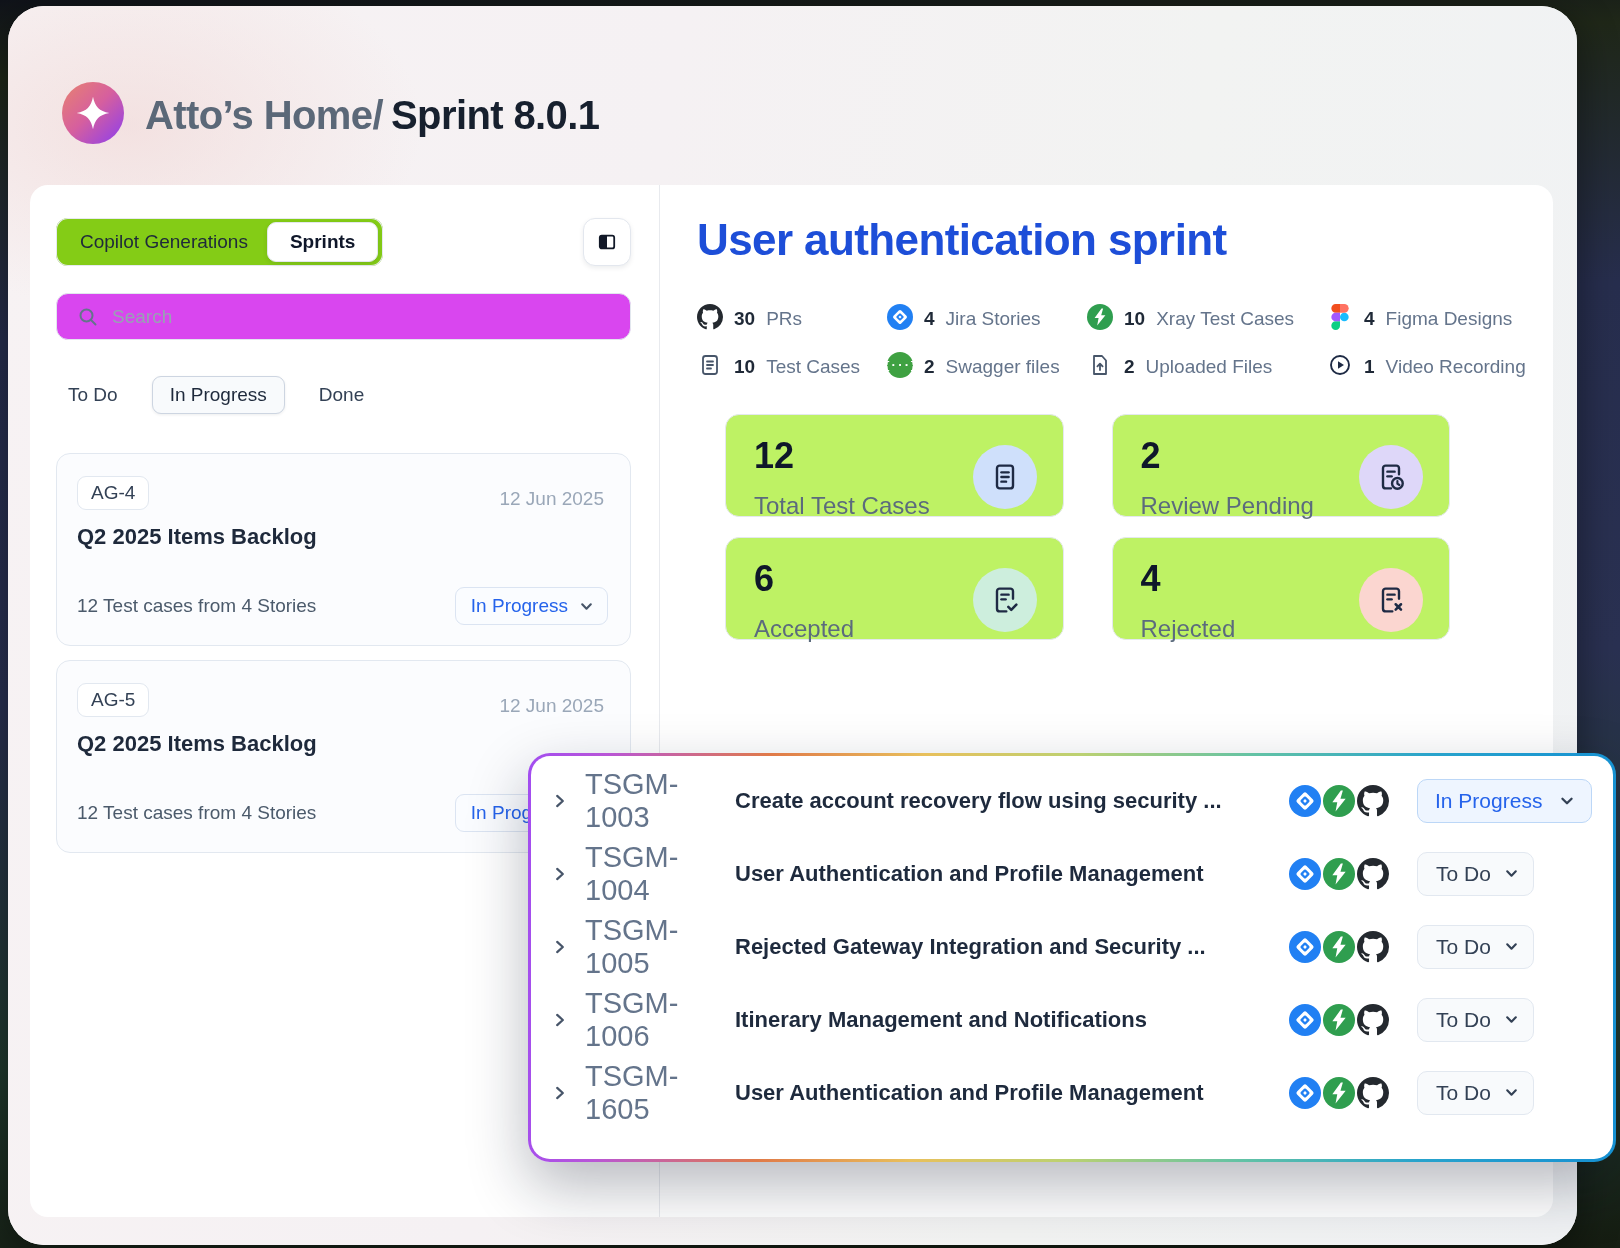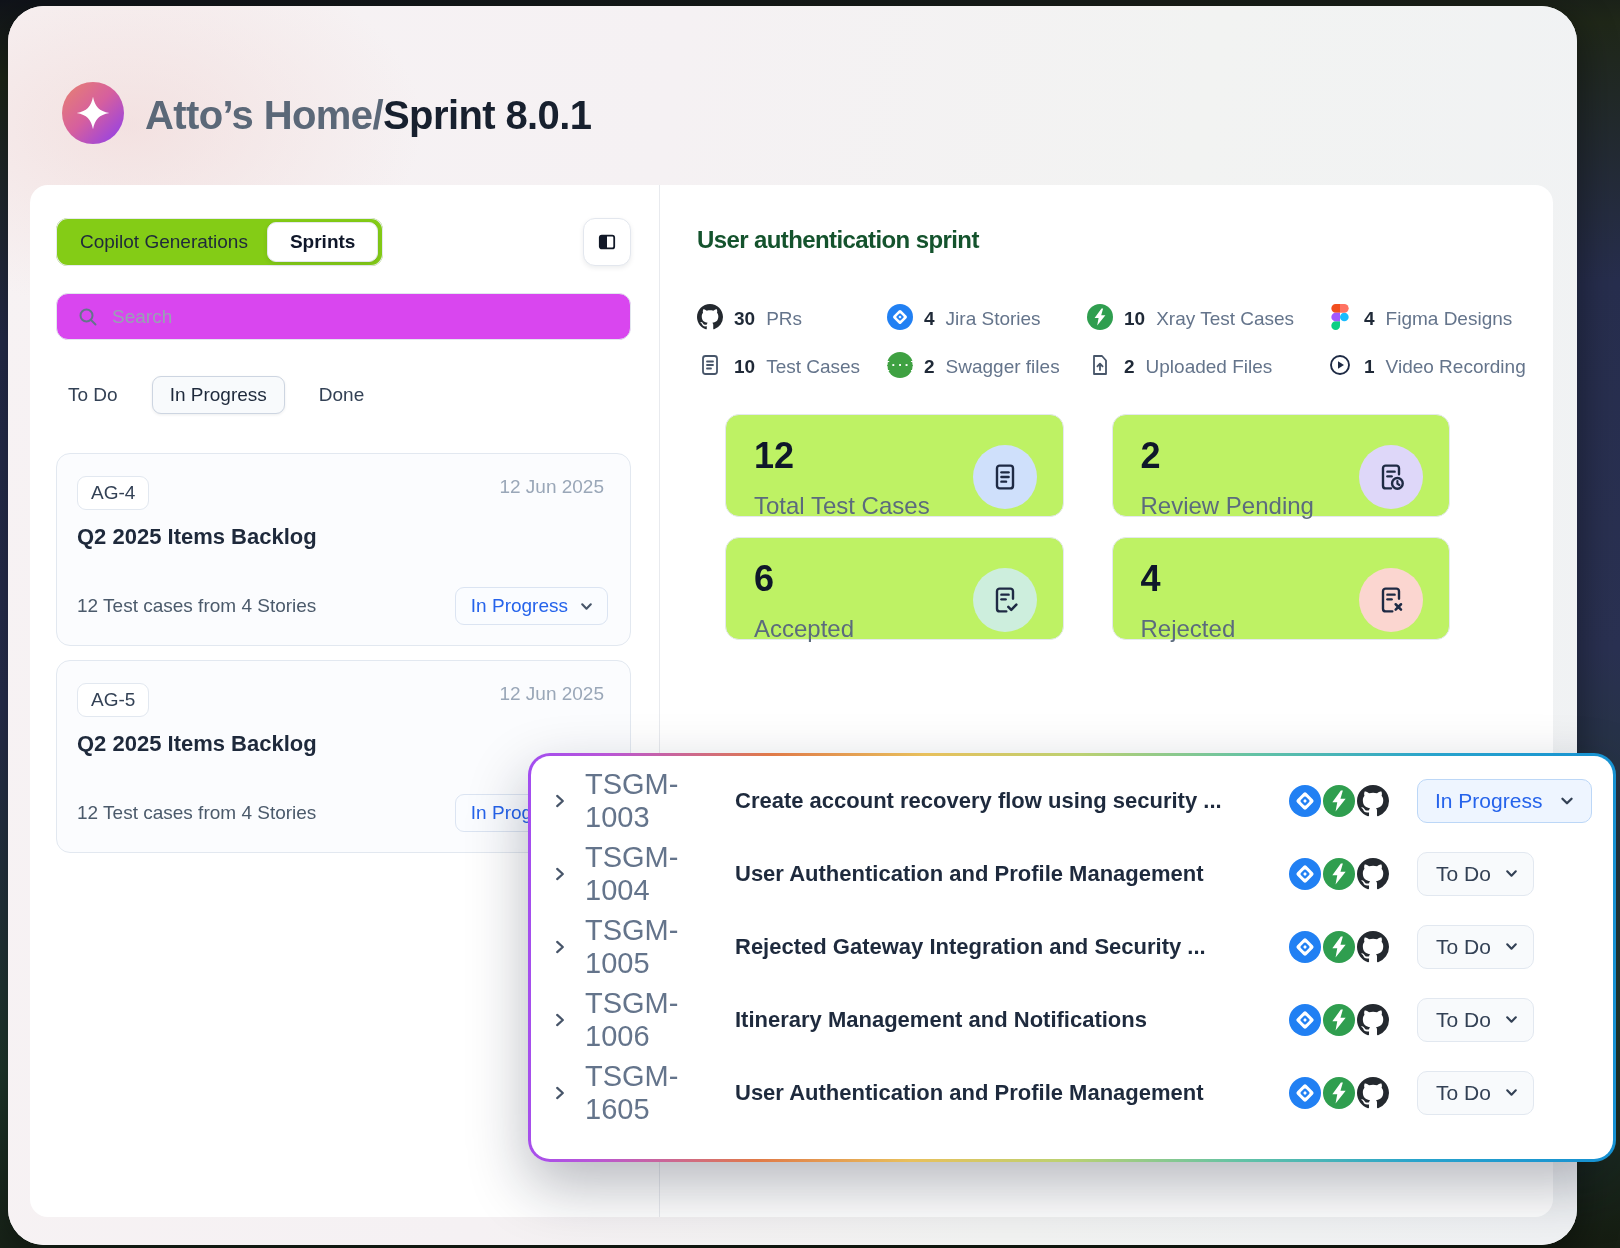--- a/index.html
+++ b/index.html
@@ -26,21 +26,21 @@
 
   
   .app-header { position:absolute; left:0; top:0; width:100%; height:179px; z-index:2; }
   .logo {
     position:absolute; left:54px; top:76px; width:62px; height:62px; border-radius:50%;
     background:linear-gradient(135deg,#e8836f 0%,#d65f9e 48%,#8b3df0 100%);
     display:flex; align-items:center; justify-content:center;
   }
   .app-title { position:absolute; left:137px; top:87px; font-size:40px; font-weight:bold; letter-spacing:-0.6px; white-space:nowrap; }
   .app-title .crumb { color:#5b6878; }
-  .app-title .current { color:#17202e; }
+  .app-title .current { color:#17202e; margin-left:8px; }
 
   
   .content {
     position:absolute; left:22px; top:179px; width:1523px; height:1032px;
     background:#ffffff; border-radius:18px; display:flex; z-index:2;
   }
 
   
   .sidebar { width:630px; border-right:1px solid #e8eaee; padding:33px 28px 0 26px; }
   .controls { display:flex; justify-content:space-between; align-items:center; height:48px; }
@@ -73,38 +73,38 @@
   .filter-active {
     height:38px; display:flex; align-items:center; padding:0 17px; font-size:19px; color:#1e293b;
     border:1px solid #cdd5e1; border-radius:9px; background:#f8fafc; cursor:pointer;
     box-shadow:0 1px 3px rgba(15,23,42,.08);
   }
   .cards { margin-top:39px; display:flex; flex-direction:column; gap:14px; }
   .task-card {
     height:193px; border:1px solid #e2e8f0; border-radius:14px; background:#fbfcfe;
     padding:22px 22px 20px 20px; display:flex; flex-direction:column; cursor:pointer;
   }
-  .card-top { display:flex; justify-content:space-between; align-items:flex-start; }
+  .card-top { display:flex; justify-content:space-between; align-items:flex-end; }
   .badge {
     border:1px solid #e2e8f0; border-radius:9px; background:#fff; padding:5px 13px;
     font-size:19px; color:#334155;
   }
   .card-date { font-size:19px; color:#9aa7b8; margin-right:4px; }
   .card-title { margin-top:14px; font-size:22px; font-weight:bold; color:#1e293b; }
   .card-bottom { margin-top:auto; display:flex; justify-content:space-between; align-items:center; }
   .card-sub { font-size:19px; color:#4b5a6b; }
   .pill-card {
     height:38px; display:flex; align-items:center; gap:11px; padding:0 13px 0 15px;
     border:1px solid #dbe4f2; border-radius:9px; background:#fafcff; cursor:pointer;
   }
   .pill-card span { font-size:19px; color:#2563eb; font-weight:500; }
 
   
   .main { flex:1; padding:33px 0 0 37px; }
-  .sprint-title { font-size:24px; font-weight:bold; color:#14532d; letter-spacing:-0.6px; line-height:44px; }
+  .sprint-title { font-size:44px; font-weight:bold; color:#1d4ed8; letter-spacing:-0.6px; line-height:44px; }
   .stats {
     margin-top:36px; display:grid; grid-template-columns:190px 200px 240px 1fr;
     row-gap:16px; align-items:center;
   }
   .stat-item { display:flex; align-items:flex-end; gap:11px; height:32px; }
   .stat-item b { font-size:19px; color:#1f2937; }
   .stat-item i { font-style:normal; font-size:19px; color:#64748b; }
   .mini { width:26px; height:26px; display:flex; align-items:center; justify-content:center; }
   .cards-grid { margin-top:36px; width:753px; display:grid; grid-template-columns:1fr 1fr; gap:20px; }
   .stat-card {

